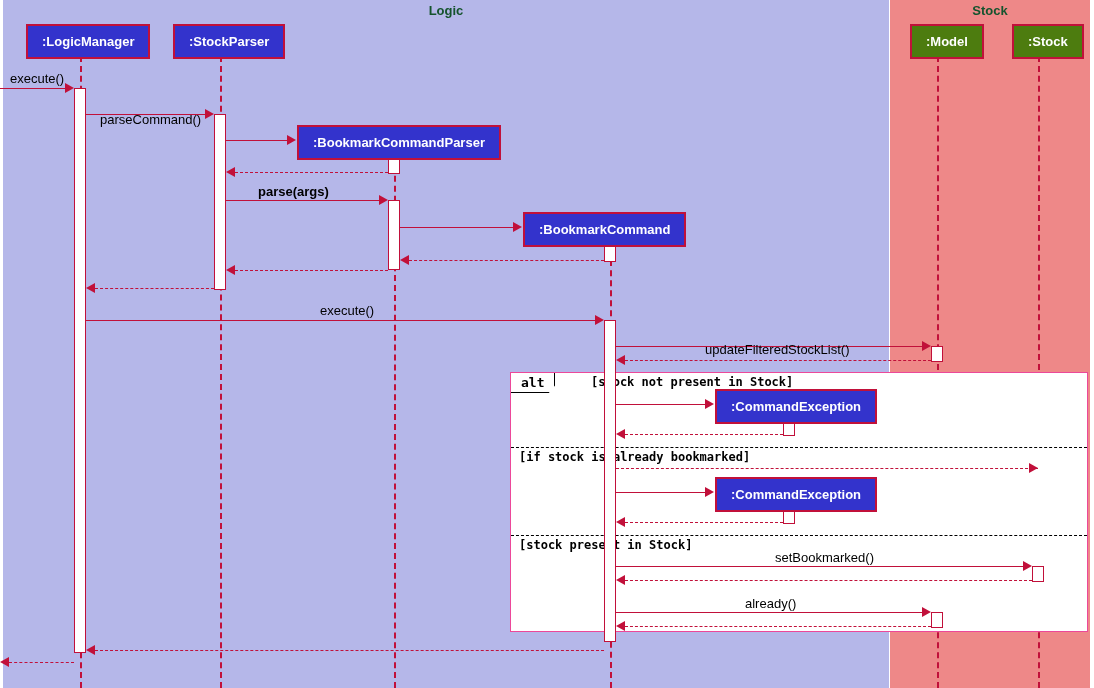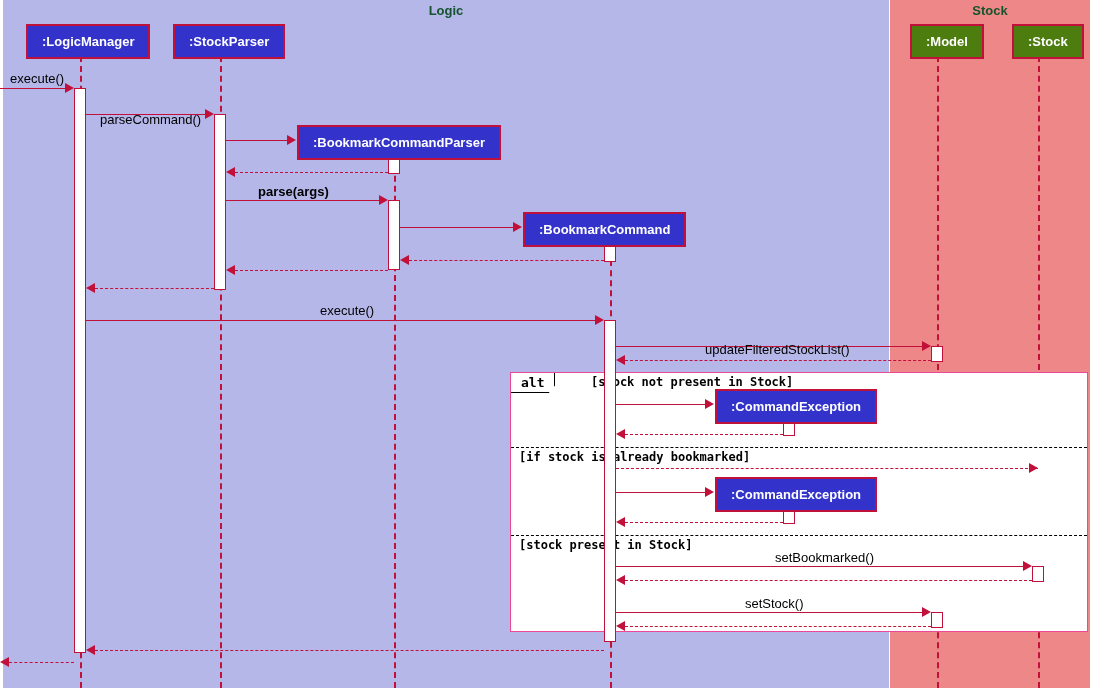--- a/index.html
+++ b/index.html
@@ -228,21 +228,21 @@
 <div class="participant logic" style="top:477px; left:715px;"><span>:CommandException</span></div>
 <div class="arrow-line dashed" style="left:625px; top:522px; width:158px;"></div>
 <div class="arrow-head left" style="left:616px; top:517px;"></div>
 
 <div class="msg-label" style="left:775px; top:550px;">setBookmarked()</div>
 <div class="arrow-line" style="left:616px; top:566px; width:410px;"></div>
 <div class="arrow-head right" style="left:1023px; top:561px;"></div>
 <div class="arrow-line dashed" style="left:625px; top:580px; width:407px;"></div>
 <div class="arrow-head left" style="left:616px; top:575px;"></div>
 
-<div class="msg-label" style="left:745px; top:596px;">setStock()</div>
+<div class="msg-label" style="left:745px; top:596px;">already()</div>
 <div class="arrow-line" style="left:616px; top:612px; width:309px;"></div>
 <div class="arrow-head right" style="left:922px; top:607px;"></div>
 <div class="arrow-line dashed" style="left:625px; top:626px; width:306px;"></div>
 <div class="arrow-head left" style="left:616px; top:621px;"></div>
 
 <div class="arrow-line dashed" style="left:95px; top:650px; width:509px;"></div>
 <div class="arrow-head left" style="left:86px; top:645px;"></div>
 
 <div class="arrow-line dashed" style="left:9px; top:662px; width:65px;"></div>
 <div class="arrow-head left" style="left:0px; top:657px;"></div>

